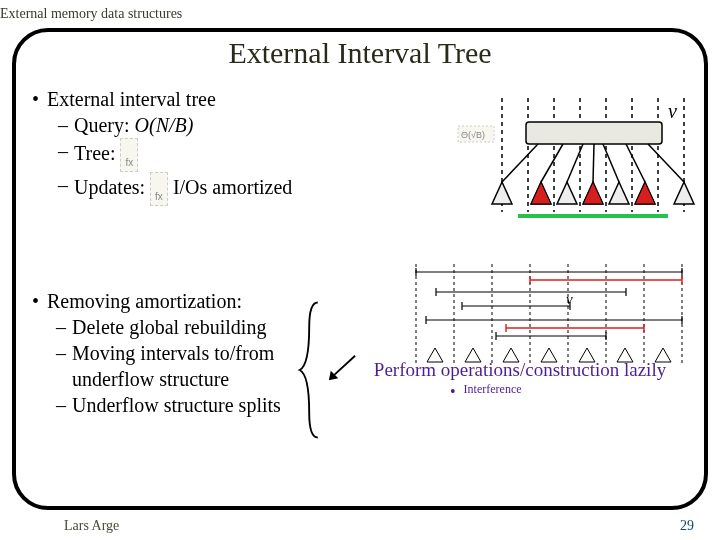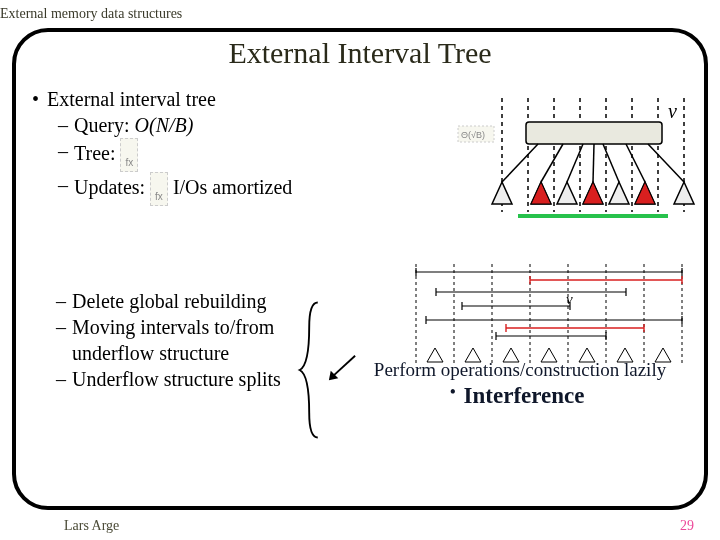--- a/index.html
+++ b/index.html
@@ -45,21 +45,21 @@
     left: 30px;
     font-size: 14px;
     color: #4a4a36;
     margin-left: 34px;
   }
   .footer-right {
     position: absolute;
     bottom: 6px;
     right: 26px;
     font-size: 14px;
-    color: #ec4899;
+    color: #0c4a6e;
   }
   .content {
     position: absolute;
     top: 86px;
     left: 28px;
     width: 420px;
     font-size: 20px;
     color: #000;
     line-height: 1.3;
   }
@@ -90,25 +90,25 @@
     color: #000;
     line-height: 1.3;
   }
   .section2 .l2 { margin-left: 28px; }
   .right-text {
     position: absolute;
     top: 358px;
     left: 330px;
     width: 380px;
     font-size: 19px;
-    color: #0f172a;
+    color: #4c1d95;
     line-height: 1.25;
   }
   .right-text .center-line { text-align: center; }
-  .right-text .sub { margin-left: 120px; display: flex; font-size: 23px; font-weight: bold; }
+  .right-text .sub { margin-left: 120px; display: flex; font-size: 12px; }
   .brace {
     position: absolute;
     top: 298px;
     left: 294px;
     width: 38px;
     height: 144px;
   }
   .arrow {
     position: absolute;
     top: 352px;
@@ -159,20 +159,23 @@
   <div class="l2 bull2">
     <span>
       <span>Updates:</span>
       <span class="math-img" title="O(log_B N)">fx</span>
       <span> I/Os amortized</span>
     </span>
   </div>
 </div>
 
 <div class="section2">
+  <div class="l1 bull1">
+    <span>Removing amortization:</span>
+  </div>
   <div class="l2 bull2">
     <span>Delete global rebuilding</span>
   </div>
   <div class="l2 bull2">
     <span>Moving intervals to/from underflow structure</span>
   </div>
   <div class="l2 bull2">
     <span>Underflow structure splits</span>
   </div>
 </div>

